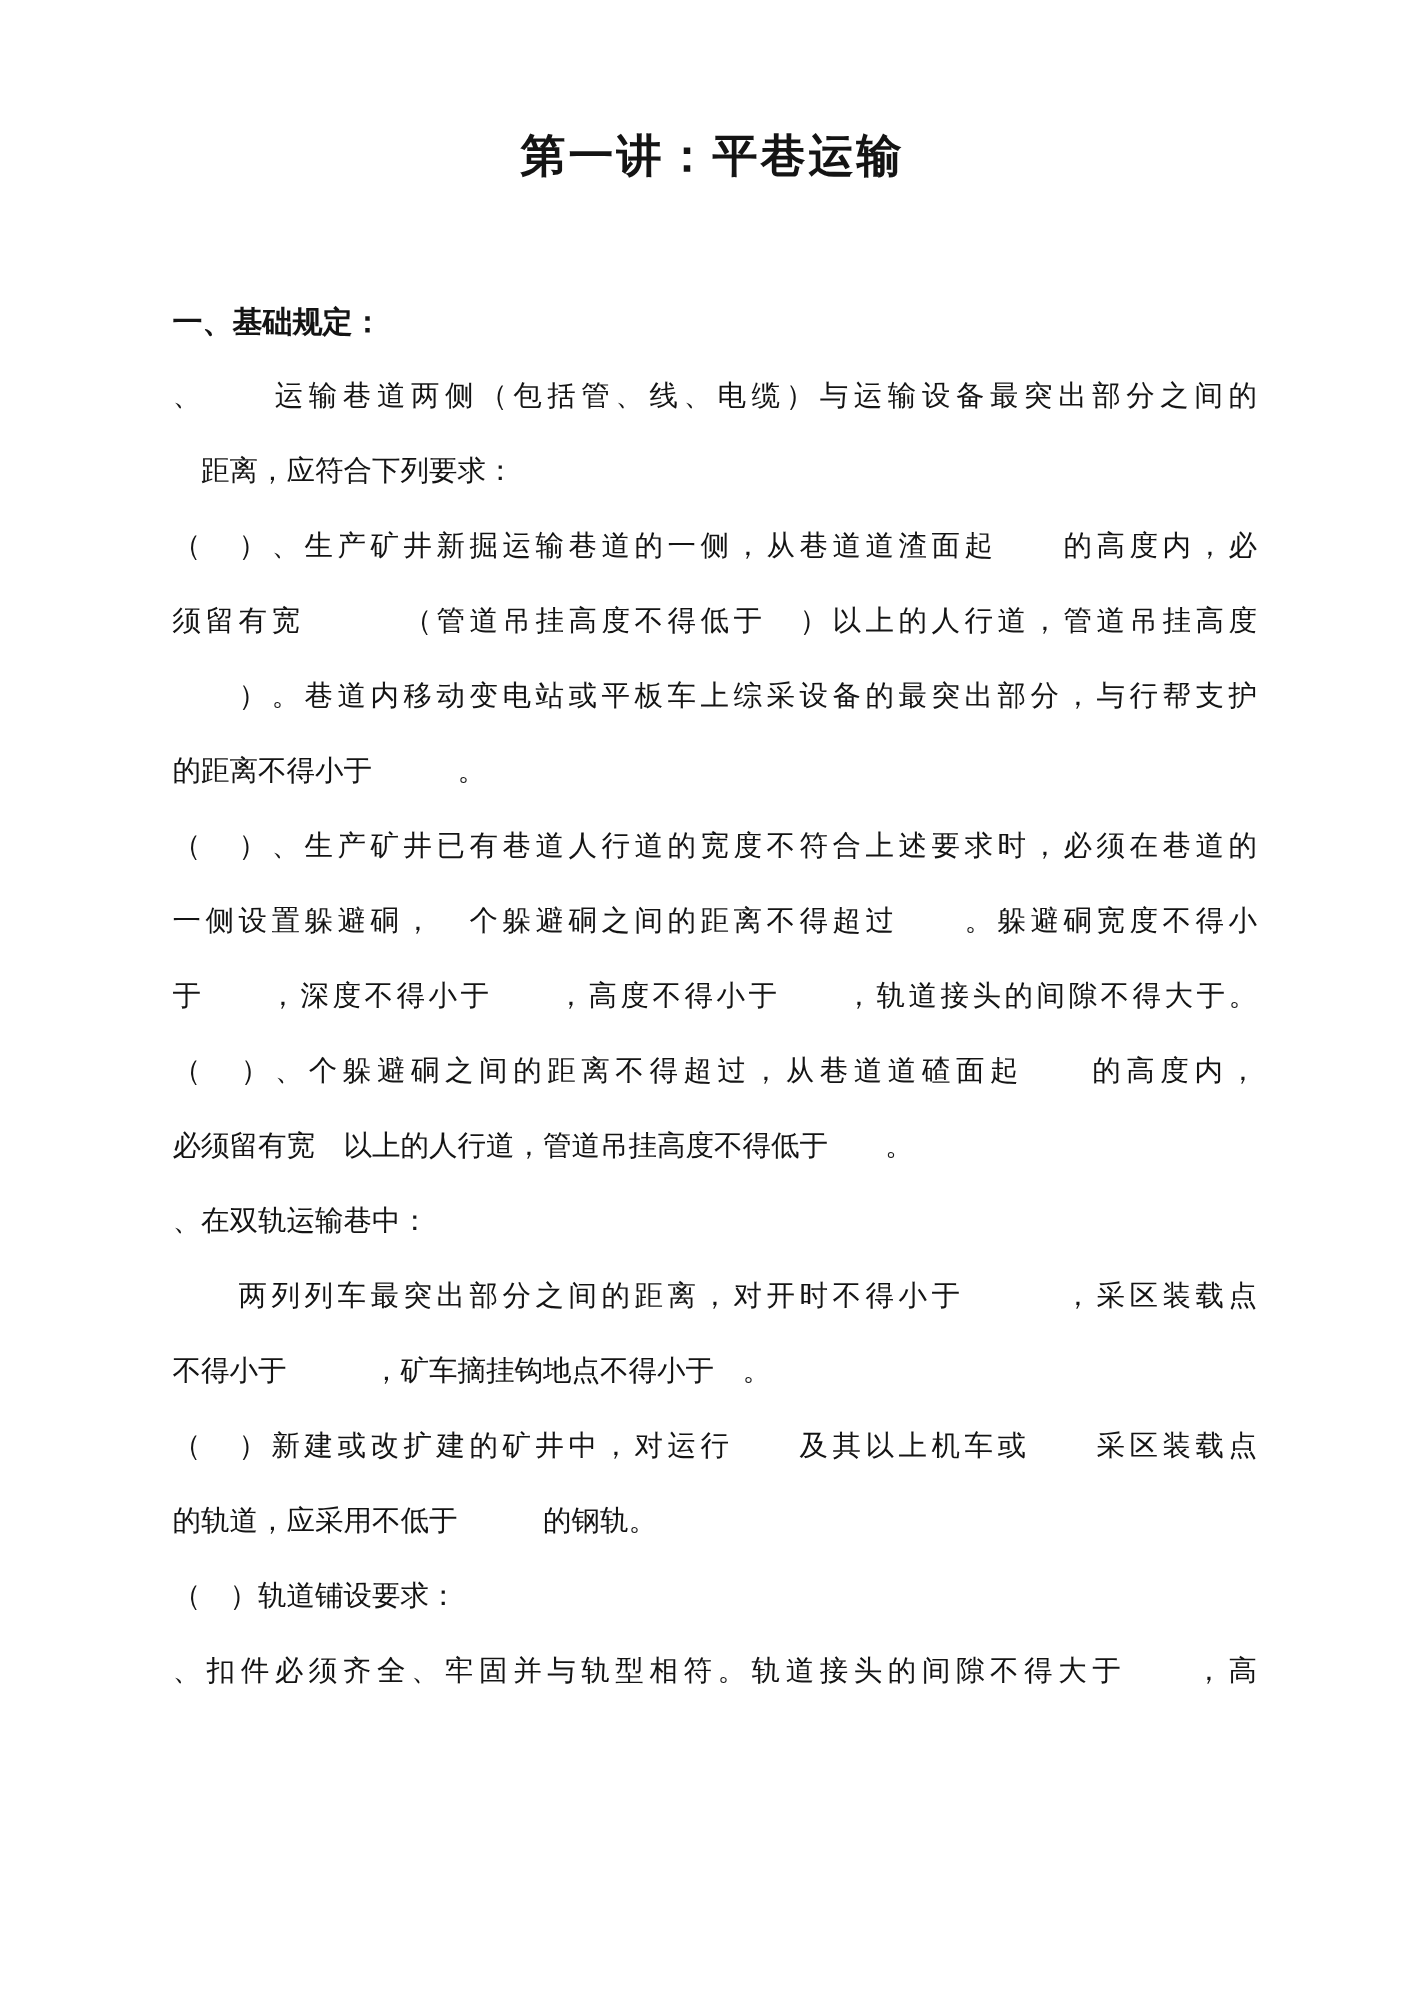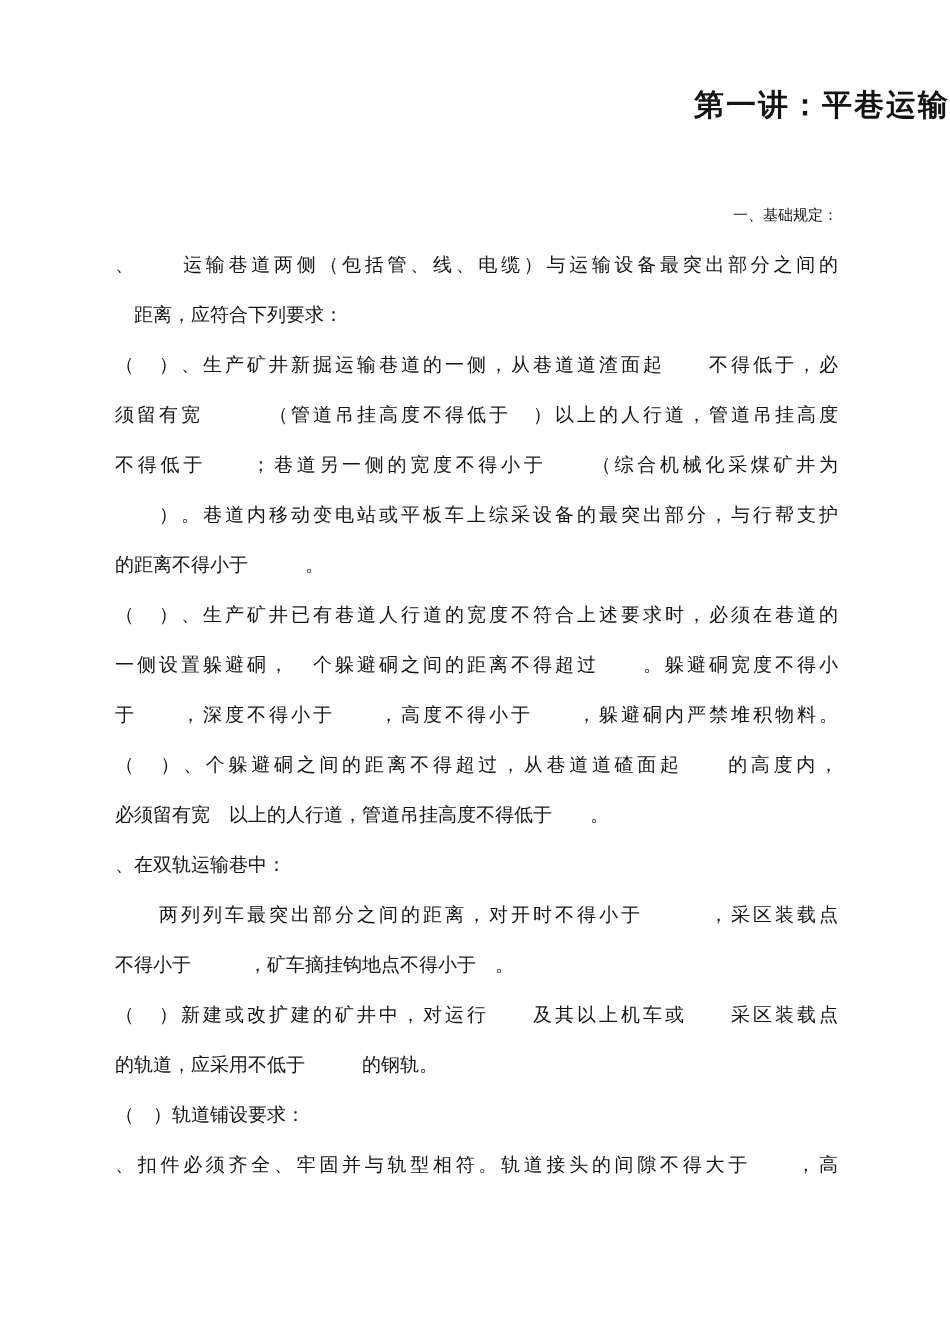--- a/index.html
+++ b/index.html
@@ -11,42 +11,41 @@
     position: relative;
     width: 950px;
     height: 1344px;
     background: #ffffff;
     overflow: hidden;
     font-family: "Liberation Serif", "DejaVu Serif", serif;
     color: #141414;
   }
   .doc-title {
     padding-top: 86px;
-    text-align: right;
+    text-align: center;
     font-size: 30px;
     line-height: 38px;
     font-weight: 600;
     letter-spacing: 2px;
     white-space: pre-wrap;
   }
   .content {
     margin: 66px 112px 0 115px;
     width: 723px;
   }
   .line {
     font-size: 19px;
     line-height: 50px;
     letter-spacing: 0;
     white-space: pre-wrap;
     text-align: left;
   }
   .heading {
-    font-size: 15px;
-    font-weight: 400;
-    text-align: right;
+    font-size: 20px;
+    font-weight: 700;
   }
   
   .j {
     text-align: justify;
     text-align-last: justify;
     text-justify: inter-character;
   }
 </style>
 </head>
 <body>
@@ -54,28 +53,27 @@
 <div class="page">
 
   <div class="doc-title">第一讲：平巷运输</div>
 
   <div class="content">
 
     <div class="line heading">一、基础规定：</div>
 
     <div class="line j">、　　运输巷道两侧（包括管、线、电缆）与运输设备最突出部分之间的</div>
     <div class="line">　距离，应符合下列要求：</div>
-    <div class="line j">（　）、生产矿井新掘运输巷道的一侧，从巷道道渣面起　　不得低于，必</div>
+    <div class="line j">（　）、生产矿井新掘运输巷道的一侧，从巷道道渣面起　　的高度内，必</div>
     <div class="line j">须留有宽　　　（管道吊挂高度不得低于　）以上的人行道，管道吊挂高度</div>
-    <div class="line j">不得低于　　；巷道另一侧的宽度不得小于　　（综合机械化采煤矿井为</div>
     <div class="line j">　　）。巷道内移动变电站或平板车上综采设备的最突出部分，与行帮支护</div>
     <div class="line">的距离不得小于　　　。</div>
     <div class="line j">（　）、生产矿井已有巷道人行道的宽度不符合上述要求时，必须在巷道的</div>
     <div class="line j">一侧设置躲避硐，　个躲避硐之间的距离不得超过　　。躲避硐宽度不得小</div>
-    <div class="line j">于　　，深度不得小于　　，高度不得小于　　，躲避硐内严禁堆积物料。</div>
+    <div class="line j">于　　，深度不得小于　　，高度不得小于　　，轨道接头的间隙不得大于。</div>
     <div class="line j">（　）、个躲避硐之间的距离不得超过，从巷道道碴面起　　的高度内，</div>
     <div class="line">必须留有宽　以上的人行道，管道吊挂高度不得低于　　。</div>
     <div class="line">、在双轨运输巷中：</div>
     <div class="line j">　　两列列车最突出部分之间的距离，对开时不得小于　　　，采区装载点</div>
     <div class="line">不得小于　　　，矿车摘挂钩地点不得小于　。</div>
     <div class="line j">（　）新建或改扩建的矿井中，对运行　　及其以上机车或　　采区装载点</div>
     <div class="line">的轨道，应采用不低于　　　的钢轨。</div>
     <div class="line">（　）轨道铺设要求：</div>
     <div class="line j">、扣件必须齐全、牢固并与轨型相符。轨道接头的间隙不得大于　　，高</div>
 

